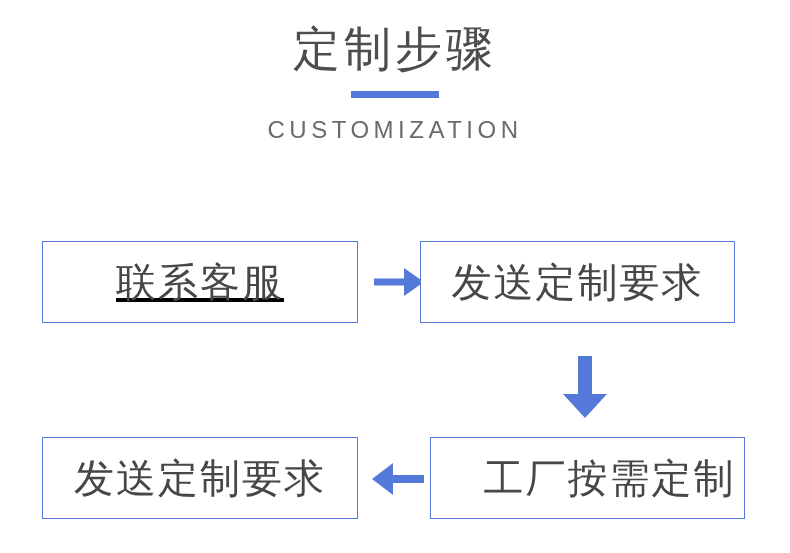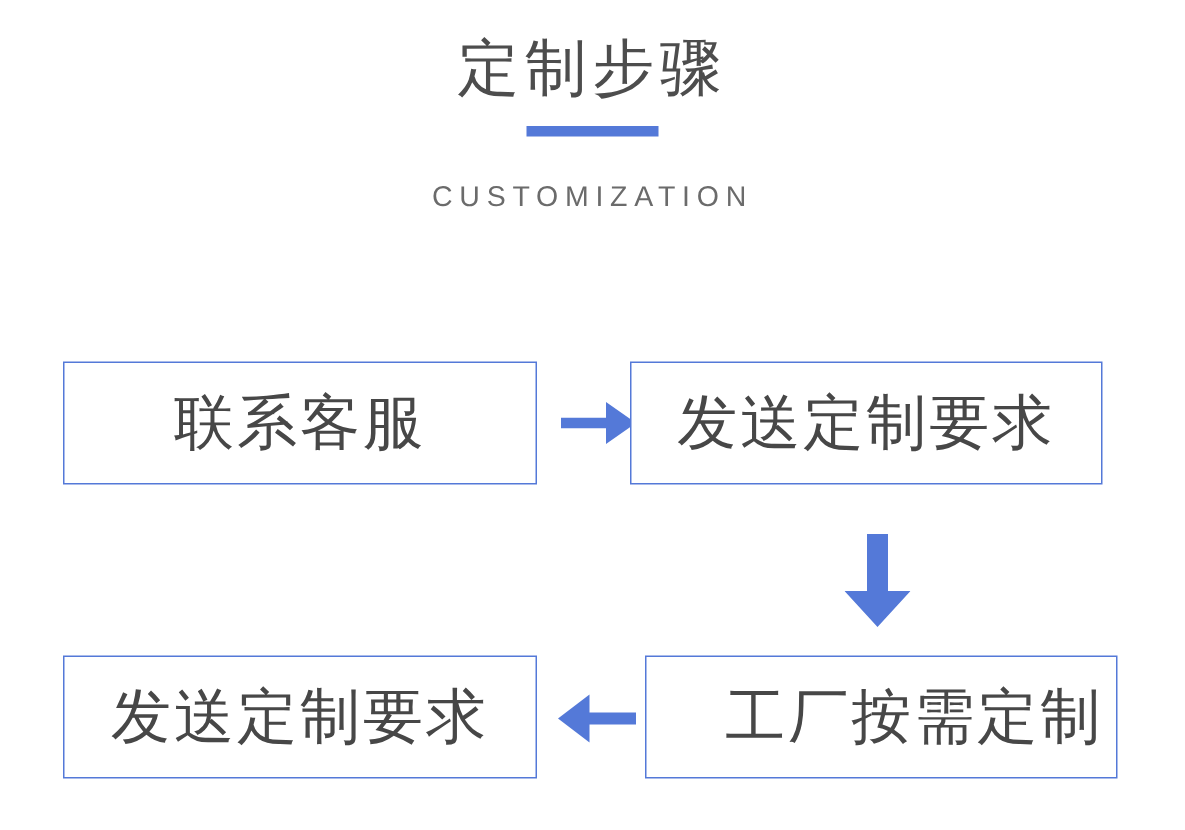--- a/index.html
+++ b/index.html
@@ -20,37 +20,37 @@
   .header {
     position: absolute;
     left: 0;
     top: 0;
     width: 790px;
     text-align: center;
   }
   .header-title {
     margin: 0;
     padding-top: 22px;
-    font-size: 41px;
+    font-size: 47px;
     font-weight: 400;
     line-height: 1.15;
     color: #4d4d4d;
     letter-spacing: 4px;
     font-family: "DejaVu Sans", "Liberation Sans", sans-serif;
   }
   .header-rule {
     width: 88px;
     height: 7px;
     background: #5479d8;
     margin: 15px auto 0 auto;
   }
   .header-subtitle {
-    margin: 16px;
+    margin: 4px;
     padding-top: 14px;
-    font-size: 19px;
+    font-size: 24px;
     font-weight: 400;
     color: #6b6b6b;
     letter-spacing: 4.5px;
     font-family: "Liberation Sans", sans-serif;
   }
 
   
   .flow {
     position: absolute;
     left: 0;
@@ -71,21 +71,21 @@
   .step-label {
     font-size: 40px;
     line-height: 1;
     color: #474747;
     letter-spacing: 2px;
     white-space: nowrap;
     font-family: "DejaVu Sans", "Liberation Sans", sans-serif;
   }
 
   
-  #box-contact      { left: 42px;  top: 21px;  width: 316px; height: 82px; }
+  #box-contact      { left: 42px;  top: 21px;  width: 316px; height: 82px; text-decoration: underline; }
   #box-send         { left: 420px; top: 21px;  width: 315px; height: 82px; }
   #box-ship         { left: 42px;  top: 217px; width: 316px; height: 82px; }
   #box-factory      { left: 430px; top: 217px; width: 315px; height: 82px; padding-left: 44px; }
 
   
   .arrow {
     position: absolute;
     display: block;
   }
   #arrow-right { left: 374px; top: 44px;  width: 50px; height: 36px; }

